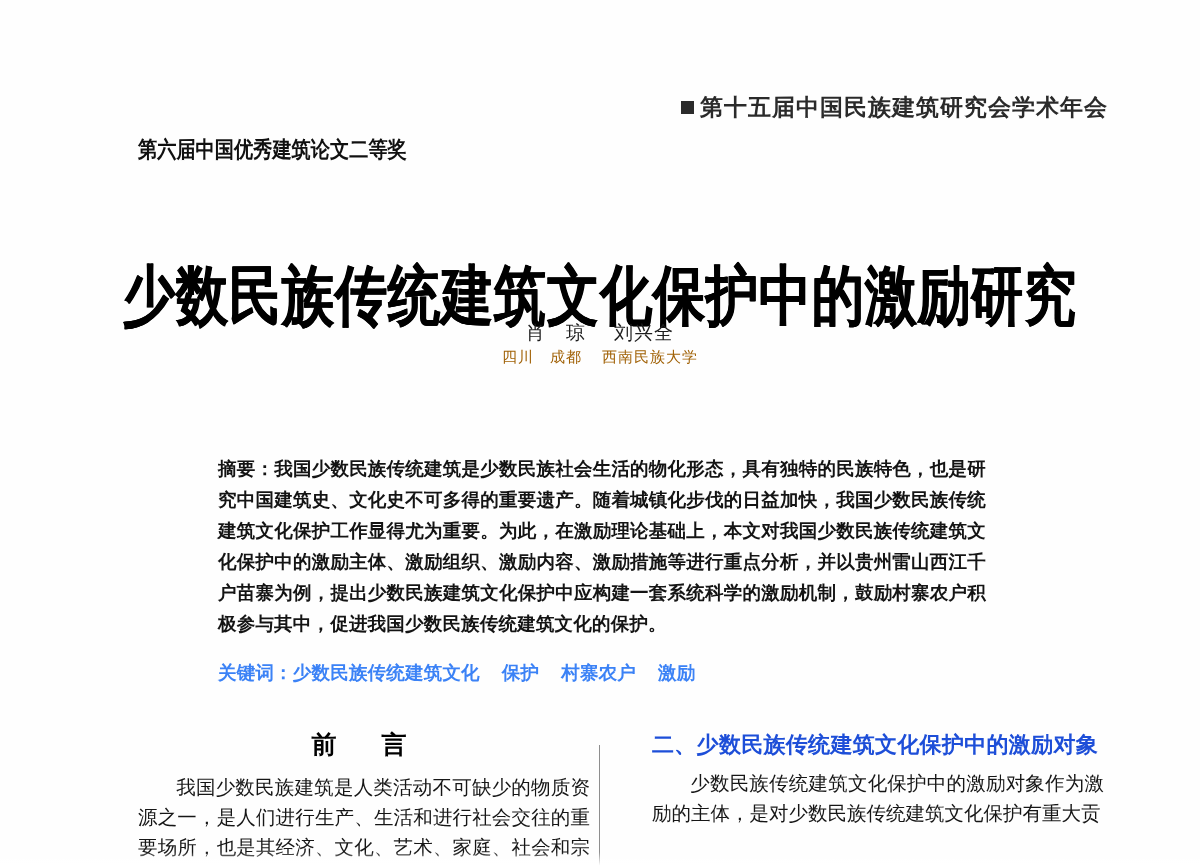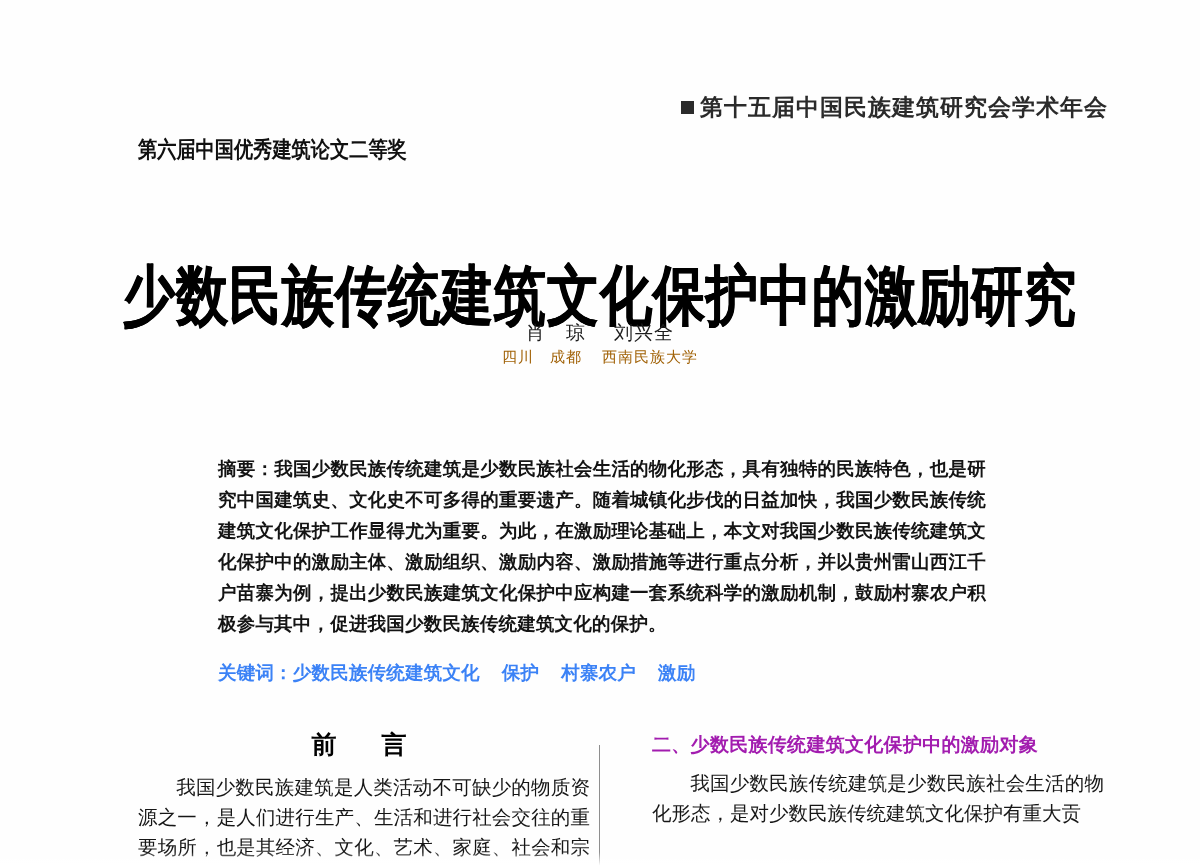--- a/index.html
+++ b/index.html
@@ -152,24 +152,24 @@
     font-family: "DejaVu Serif", "Liberation Serif", serif;
     font-size: 25px;
     font-weight: 700;
     letter-spacing: 10px;
     color: #000;
     margin: 0 0 12px 0;
     text-align: center;
   }
   .sec-head-right {
     font-family: "DejaVu Sans", "Liberation Sans", sans-serif;
-    font-size: 19px;
+    font-size: 22px;
     font-weight: 700;
     line-height: 33px;
-    color: #a21caf;
+    color: #1d4ed8;
     margin: 0 0 8px 0;
     letter-spacing: 0.3px;
   }
 
   .body-text {
     font-family: "DejaVu Serif", "Liberation Serif", serif;
     font-size: 19.5px;
     line-height: 30px;
     color: #161616;
     text-align: justify;
@@ -218,17 +218,17 @@
 
   <div class="col-divider"></div>
 
   <div class="col col-left">
     <div class="sec-head-left">前　言</div>
     <p class="body-text"><span class="indent"></span><span>我国少数民族建筑是人类活动不可缺少的物质资源之一，是人们进行生产、生活和进行社会交往的重要场所，也是其经济、文化、艺术、家庭、社会和宗教观念等历史叙述的集中表现。由于少数民族建筑所包涵的</span></p>
   </div>
 
   <div class="col col-right">
     <div class="sec-head-right">二、少数民族传统建筑文化保护中的激励对象</div>
-    <p class="body-text"><span class="indent"></span><span>我国少数民族传统建筑是少数民族社会生活的物化形态，是对少数民族传统建筑文化保护有重大贡</span></p>
+    <p class="body-text"><span class="indent"></span><span>少数民族传统建筑文化保护中的激励对象作为激励的主体，是对少数民族传统建筑文化保护有重大贡</span></p>
   </div>
 
   <div class="cutoff"></div>
 </div>
 
 </body></html>

